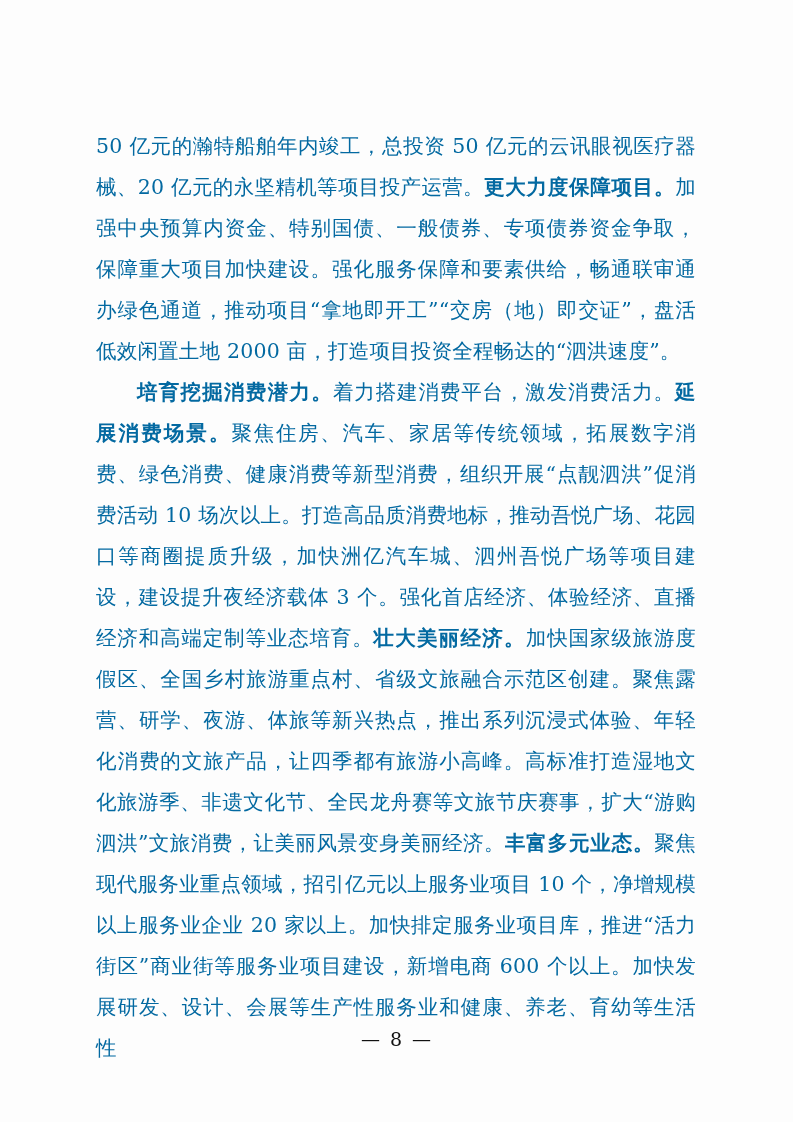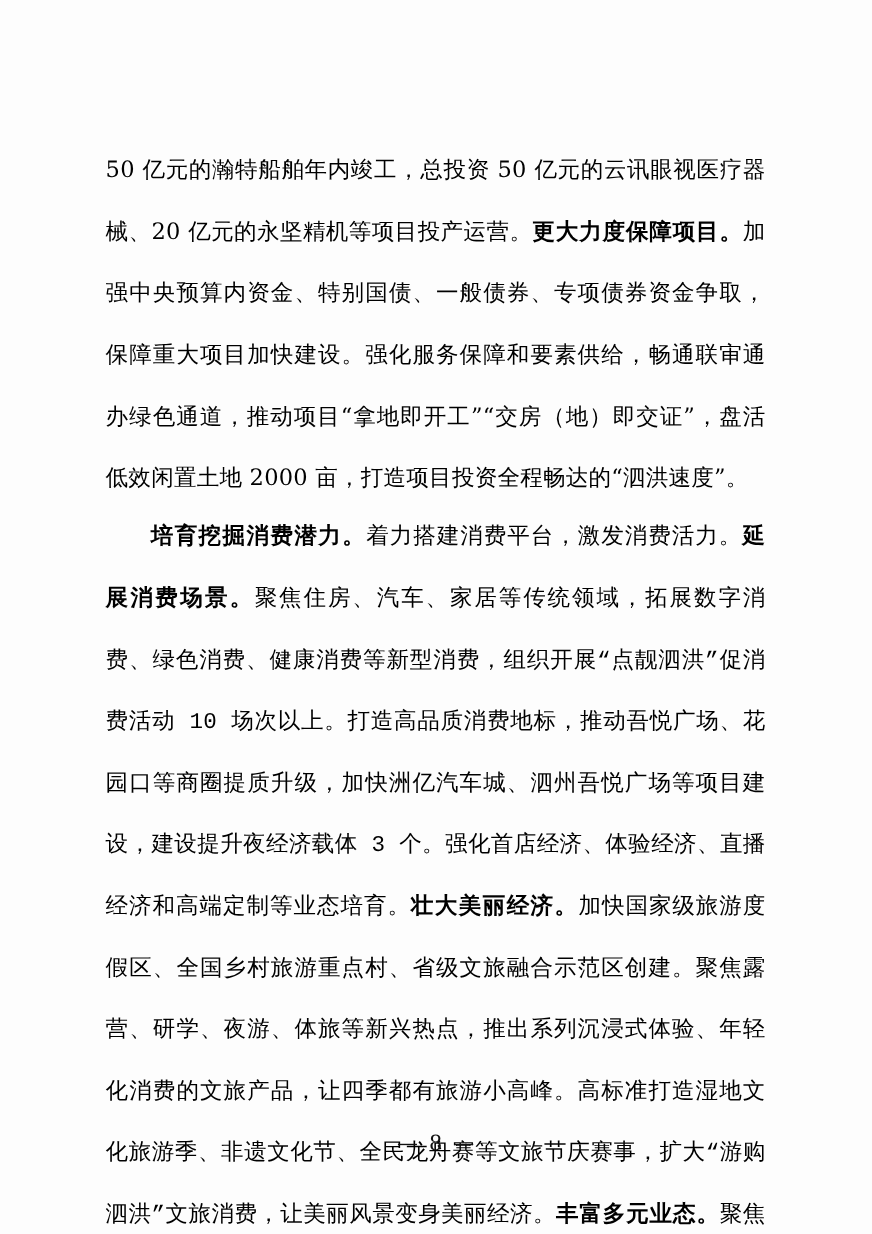--- a/index.html
+++ b/index.html
@@ -24,30 +24,29 @@
     background: #fdfdfd;
   }
   .content {
     position: absolute;
     left: 96px;
     top: 126px;
     width: 600px;
   }
   .para {
     font-size: 20.5px;
-    line-height: 56px;
+    line-height: 41px;
     text-align: justify;
     text-justify: inter-ideograph;
     letter-spacing: 0.2px;
     margin: 0;
-    color: #000000;
+    color: #0369a1;
   }
   .para.indent {
     text-indent: 41px;
-    font-family: Liberation Mono, monospace;
   }
   .bold {
     font-weight: bold;
     letter-spacing: 0.6px;
   }
   .footer {
     position: absolute;
     left: 0;
     top: 1028px;
     width: 793px;

